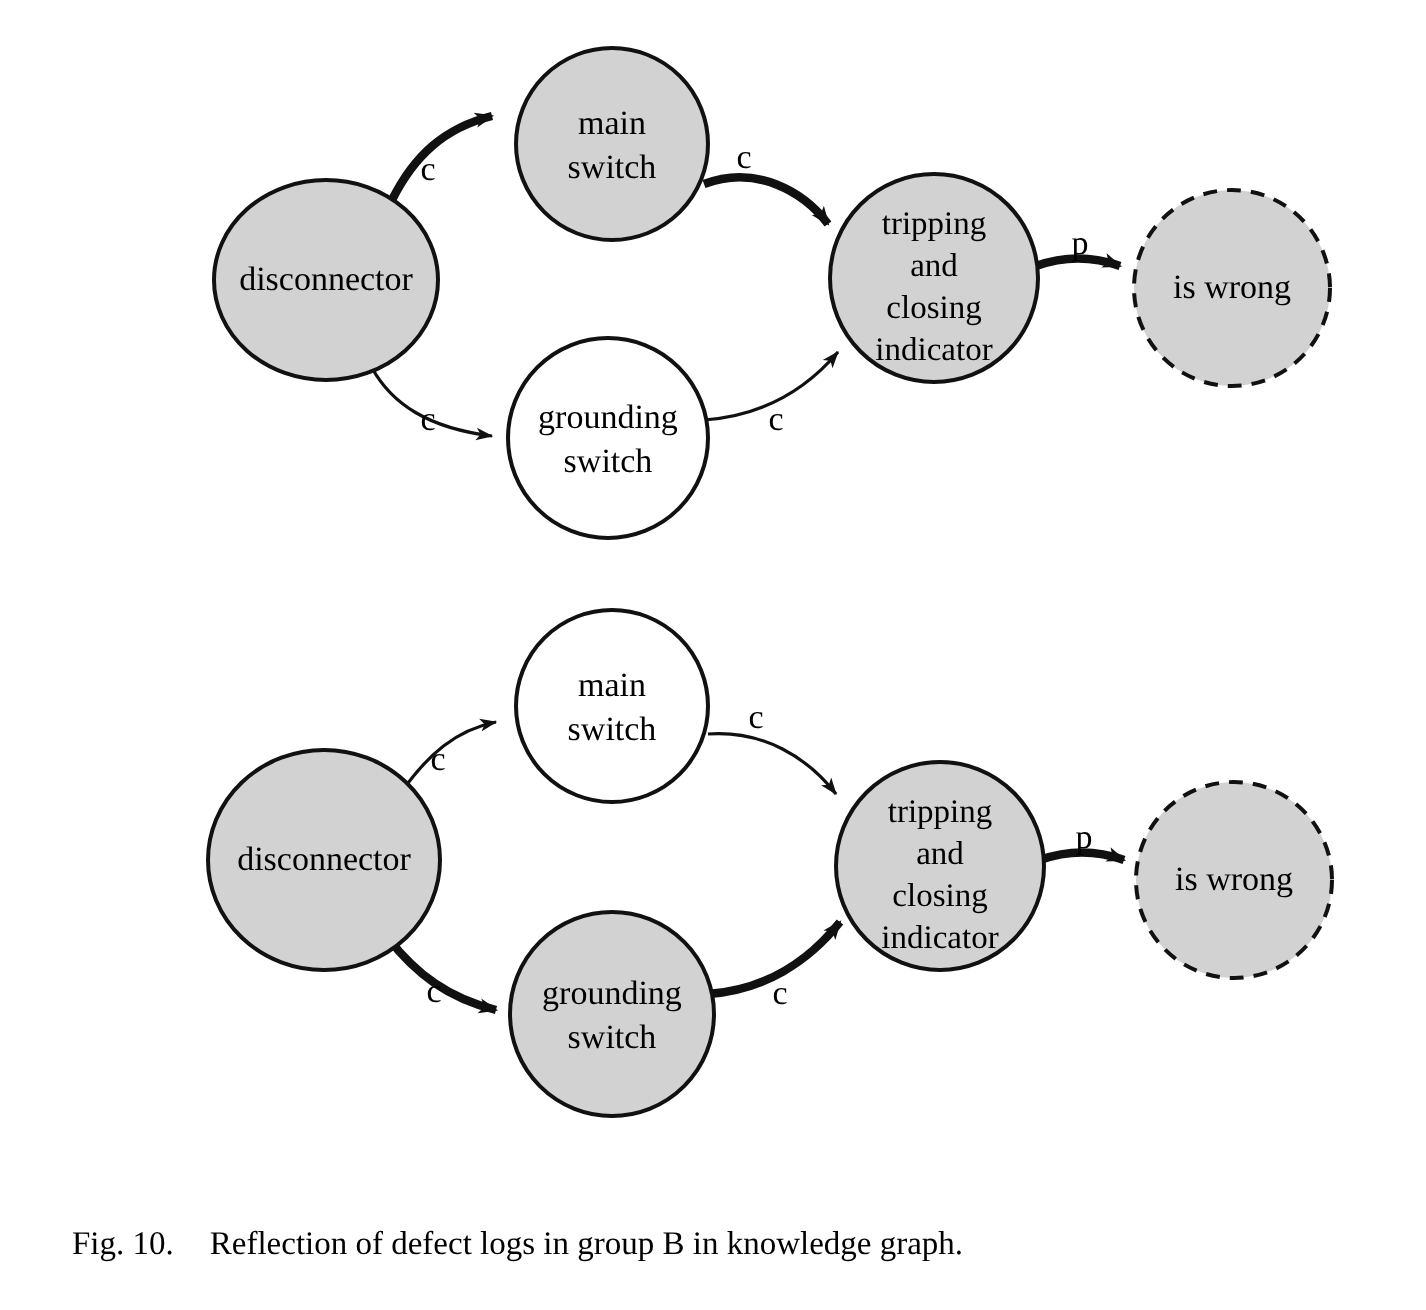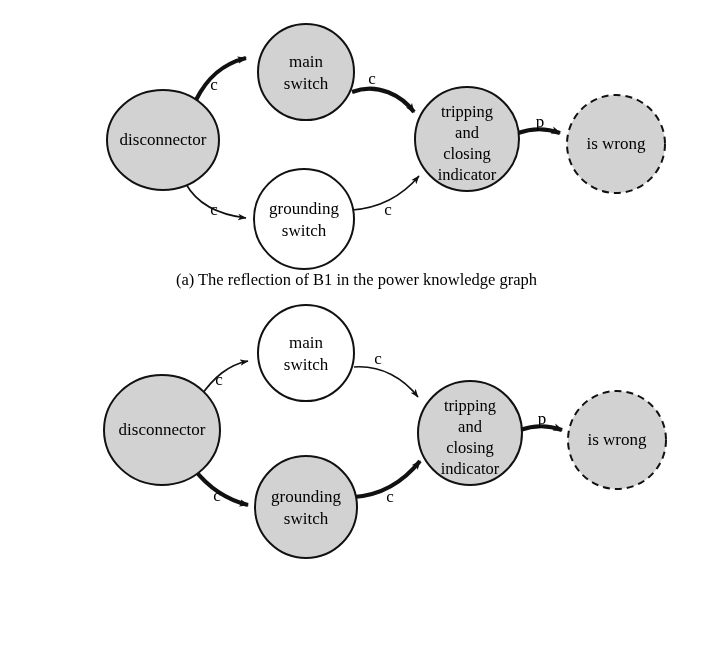--- a/index.html
+++ b/index.html
@@ -169,21 +169,20 @@
         <text class="node-label small" x="467" y="176">indicator</text>
       </g>
 
       <g>
         <circle class="node-circle-dashed" cx="616" cy="144" r="49"></circle>
         <text class="node-label" x="616" y="145">is wrong</text>
       </g>
     </svg>
   </div>
 
-  <div class="caption" id="caption-a">(a) The reflection of B1 in the power knowledge graph</div>
 
   <div class="panel" id="panel-b">
     <svg class="panel-svg" width="713" height="300" viewBox="0 0 713 300">
       <defs>
         <marker id="arrow-bold-b" markerWidth="11" markerHeight="11" refX="8.5" refY="4.2" orient="auto" markerUnits="userSpaceOnUse">
           <path d="M0,0.4 L9.6,4.2 L0,8 L2.4,4.2 Z" fill="#111111"></path>
         </marker>
         <marker id="arrow-thin-b" markerWidth="10" markerHeight="10" refX="8" refY="3.6" orient="auto" markerUnits="userSpaceOnUse">
           <path d="M0,0.4 L8.6,3.6 L0,6.8 L2.2,3.6 Z" fill="#111111"></path>
         </marker>
@@ -240,14 +239,17 @@
       </g>
 
       <g>
         <circle class="node-circle-dashed" cx="617" cy="155" r="49"></circle>
         <text class="node-label" x="617" y="156">is wrong</text>
       </g>
     </svg>
   </div>
 
 
+  <div id="fig-caption">
+    <span class="fig-num">Fig. 10.</span><span>Reflection of defect logs in group B in knowledge graph.</span>
+  </div>
 
 </div>
 
 </body></html>

